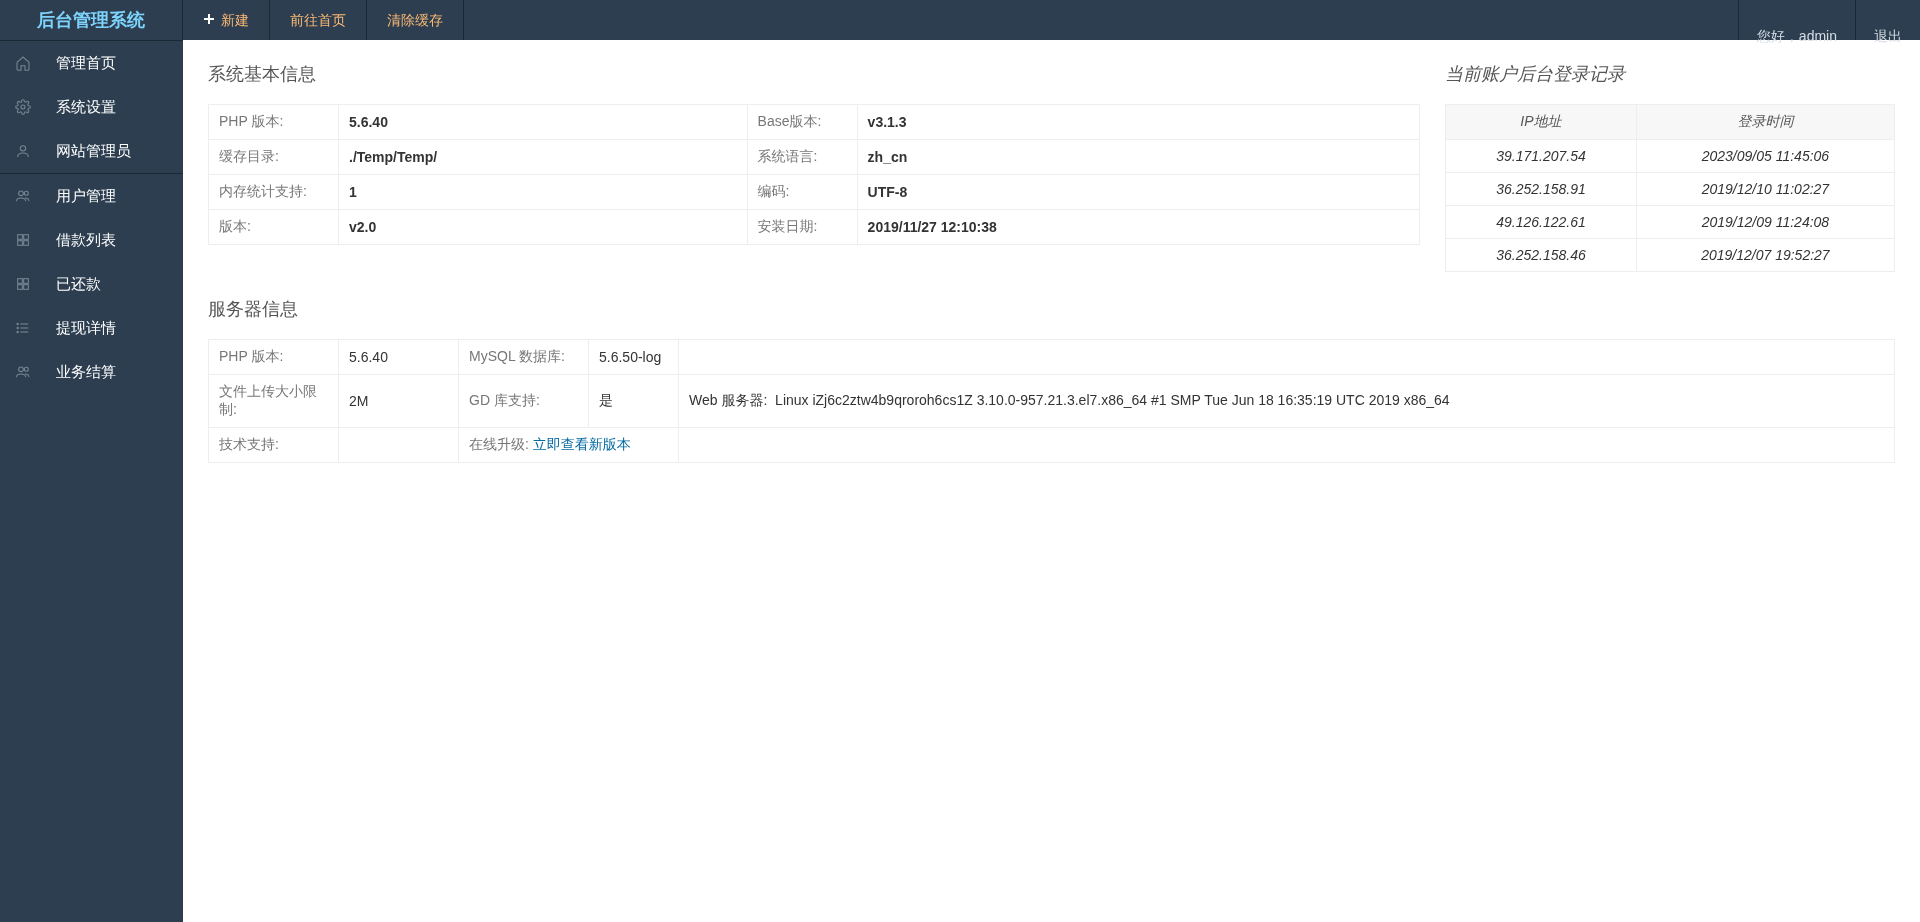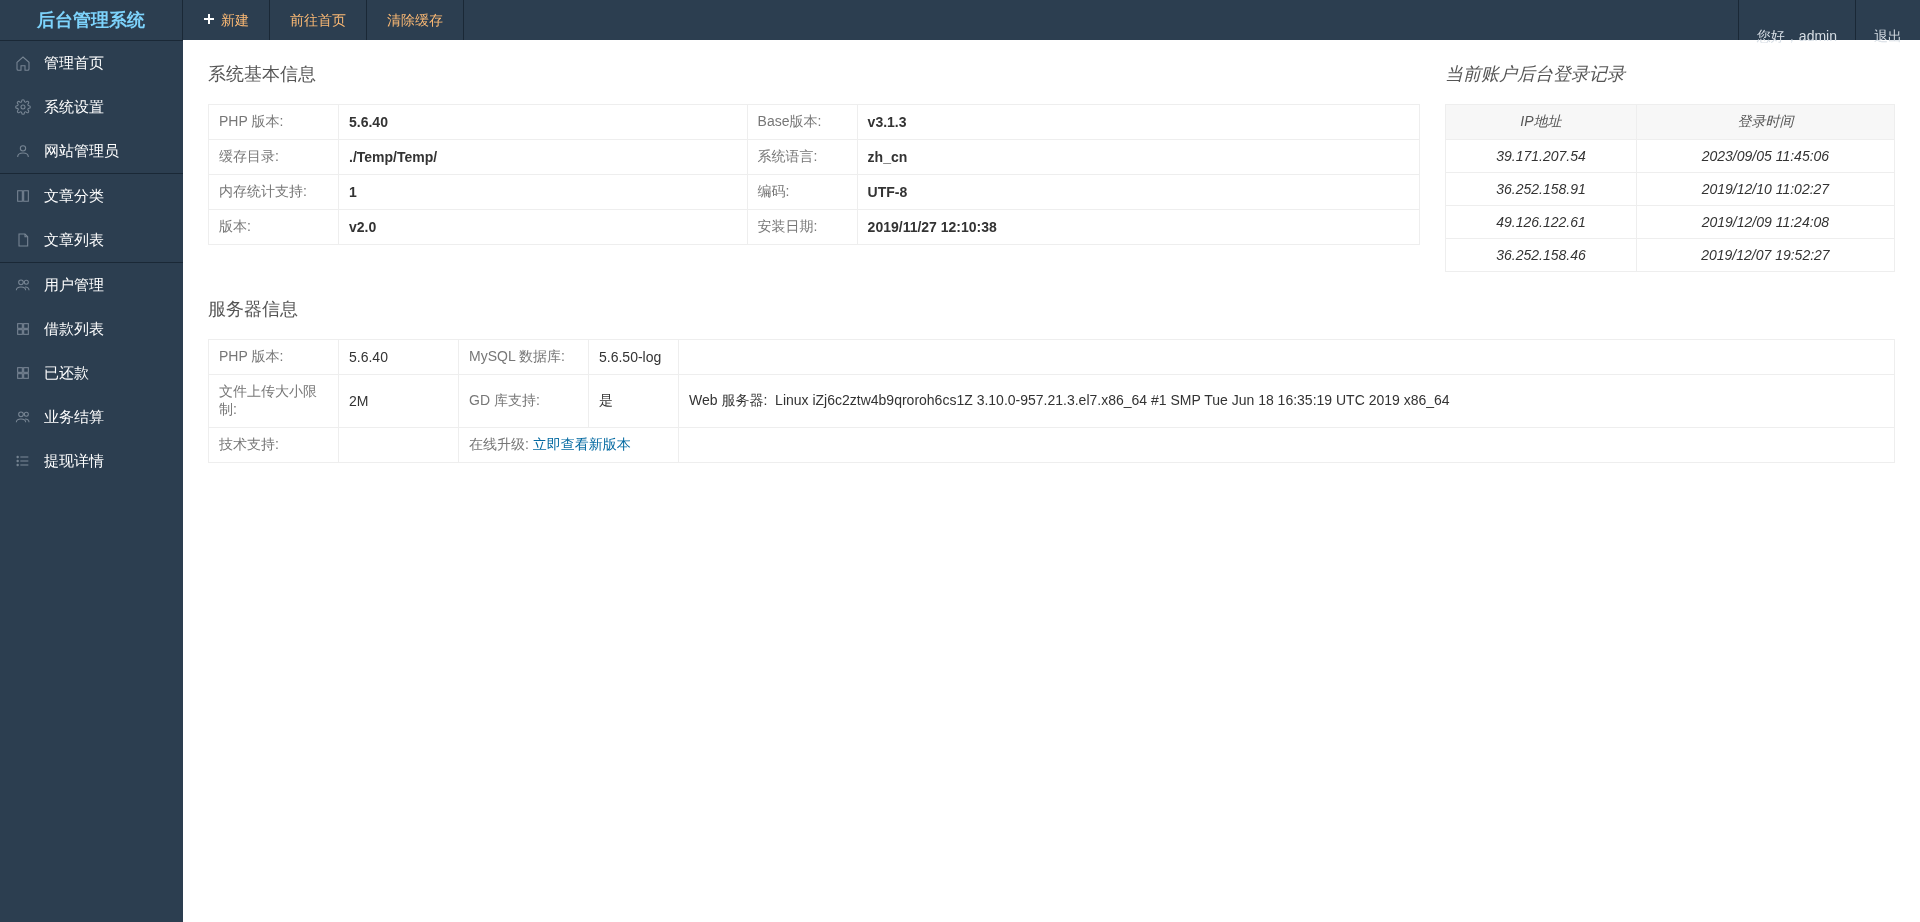--- a/index.html
+++ b/index.html
@@ -9,21 +9,21 @@
 .header { height:40px; background:#2c3e50; display:flex; align-items:stretch; position:fixed; top:0; left:0; right:0; z-index:100; }
 .logo { width:183px; text-align:center; line-height:40px; font-size:18px; font-weight:bold; color:#7dd3fc; border-right:1px solid #1a2836; }
 .topnav { display:flex; flex:1; }
 .topnav-item { padding:0 20px; line-height:40px; color:#fdba74; cursor:pointer; border-right:1px solid #1a2836; display:flex; align-items:center; gap:6px; }
 .topright { margin-left:auto; display:flex; }
 .topright-item { padding:16px 18px; line-height:40px; color:#d6dde4; border-left:1px solid #1a2836; cursor:pointer; }
 
 
 .sidebar { position:fixed; top:40px; left:0; bottom:0; width:183px; background:#2c3e50; overflow-y:auto; }
 .menu-group { border-top:1px solid #1a2836; padding:0; }
-.menu-item { display:flex; align-items:center; gap:12px; padding:0 14px; height:44px; color:#fff; cursor:pointer; font-size:15px; }
+.menu-item { display:flex; align-items:center; gap:24px; padding:0 14px; height:44px; color:#fff; cursor:pointer; font-size:15px; }
 .menu-item .icon { width:18px; height:18px; display:inline-flex; align-items:center; justify-content:center; opacity:0.6; }
 .icon svg { width:16px; height:16px; fill:none; stroke:#aab5c1; stroke-width:1.6; }
 
 
 .main { margin-left:183px; margin-top:40px; padding:22px 25px; }
 .section-title { font-size:18px; color:#555; margin-bottom:18px; }
 .row2 { display:flex; gap:25px; }
 .col-left { flex:1; min-width:0; }
 .col-right { width:450px;font-style:italic; }
 
@@ -84,39 +84,20 @@
       <div class="menu-item">
         <span class="icon">
           <svg viewBox="0 0 24 24">
             <circle cx="12" cy="8" r="4"></circle>
             <path d="M4 21c0-4 4-6 8-6s8 2 8 6"></path>
           </svg>
         </span>
         <span>网站管理员</span>
       </div>
     </div>
-  <div class="menu-group" id="g2">
-      <div class="menu-item">
-        <span class="icon">
-          <svg viewBox="0 0 24 24">
-            <path d="M4 4h7v16H4zM13 4h7v16h-7z"></path>
-          </svg>
-        </span>
-        <span>文章分类</span>
-      </div>
-      <div class="menu-item">
-        <span class="icon">
-          <svg viewBox="0 0 24 24">
-            <path d="M6 3h9l4 4v14H6z"></path>
-            <path d="M15 3v4h4"></path>
-          </svg>
-        </span>
-        <span>文章列表</span>
-      </div>
-    </div>
   <div class="menu-group" id="g3">
       <div class="menu-item">
         <span class="icon">
           <svg viewBox="0 0 24 24">
             <circle cx="9" cy="8" r="3.5"></circle>
             <path d="M2 20c0-3.5 3.5-5 7-5s7 1.5 7 5"></path>
             <circle cx="17" cy="8" r="3"></circle>
             <path d="M15 15c3 0 6 1 6 5"></path>
           </svg>
         </span>
@@ -136,44 +117,44 @@
       <div class="menu-item">
         <span class="icon">
           <svg viewBox="0 0 24 24">
             <rect x="4" y="4" width="7" height="7"></rect>
             <rect x="13" y="4" width="7" height="7"></rect>
             <rect x="4" y="13" width="7" height="7"></rect>
             <rect x="13" y="13" width="7" height="7"></rect>
           </svg>
         </span>
         <span>已还款</span>
-      </div>
-      <div class="menu-item">
-        <span class="icon">
-          <svg viewBox="0 0 24 24">
-            <circle cx="9" cy="8" r="3.5"></circle>
-            <path d="M2 20c0-3.5 3.5-5 7-5s7 1.5 7 5"></path>
-            <circle cx="17" cy="8" r="3"></circle>
-            <path d="M15 15c3 0 6 1 6 5"></path>
-          </svg>
-        </span>
-        <span>业务结算</span>
       </div>
       <div class="menu-item">
         <span class="icon">
           <svg viewBox="0 0 24 24">
             <line x1="8" y1="6" x2="20" y2="6"></line>
             <line x1="8" y1="12" x2="20" y2="12"></line>
             <line x1="8" y1="18" x2="20" y2="18"></line>
             <circle cx="4" cy="6" r="1"></circle>
             <circle cx="4" cy="12" r="1"></circle>
             <circle cx="4" cy="18" r="1"></circle>
           </svg>
         </span>
         <span>提现详情</span>
+      </div>
+      <div class="menu-item">
+        <span class="icon">
+          <svg viewBox="0 0 24 24">
+            <circle cx="9" cy="8" r="3.5"></circle>
+            <path d="M2 20c0-3.5 3.5-5 7-5s7 1.5 7 5"></path>
+            <circle cx="17" cy="8" r="3"></circle>
+            <path d="M15 15c3 0 6 1 6 5"></path>
+          </svg>
+        </span>
+        <span>业务结算</span>
       </div>
     </div>
 </div>
 
 <div class="main">
   <div class="row2">
     <div class="col-left">
       <div class="section-title">系统基本信息</div>
       <table class="box">
           <tbody id="sysinfo-body">

